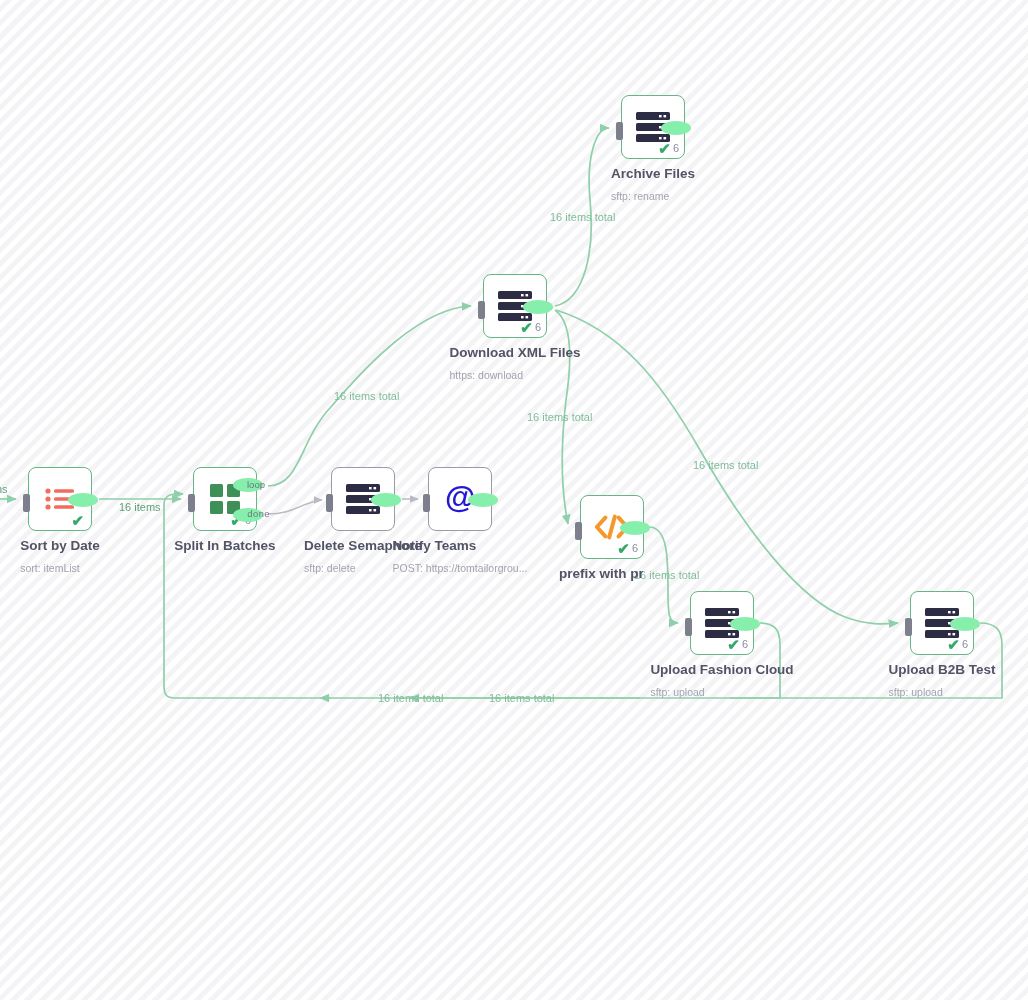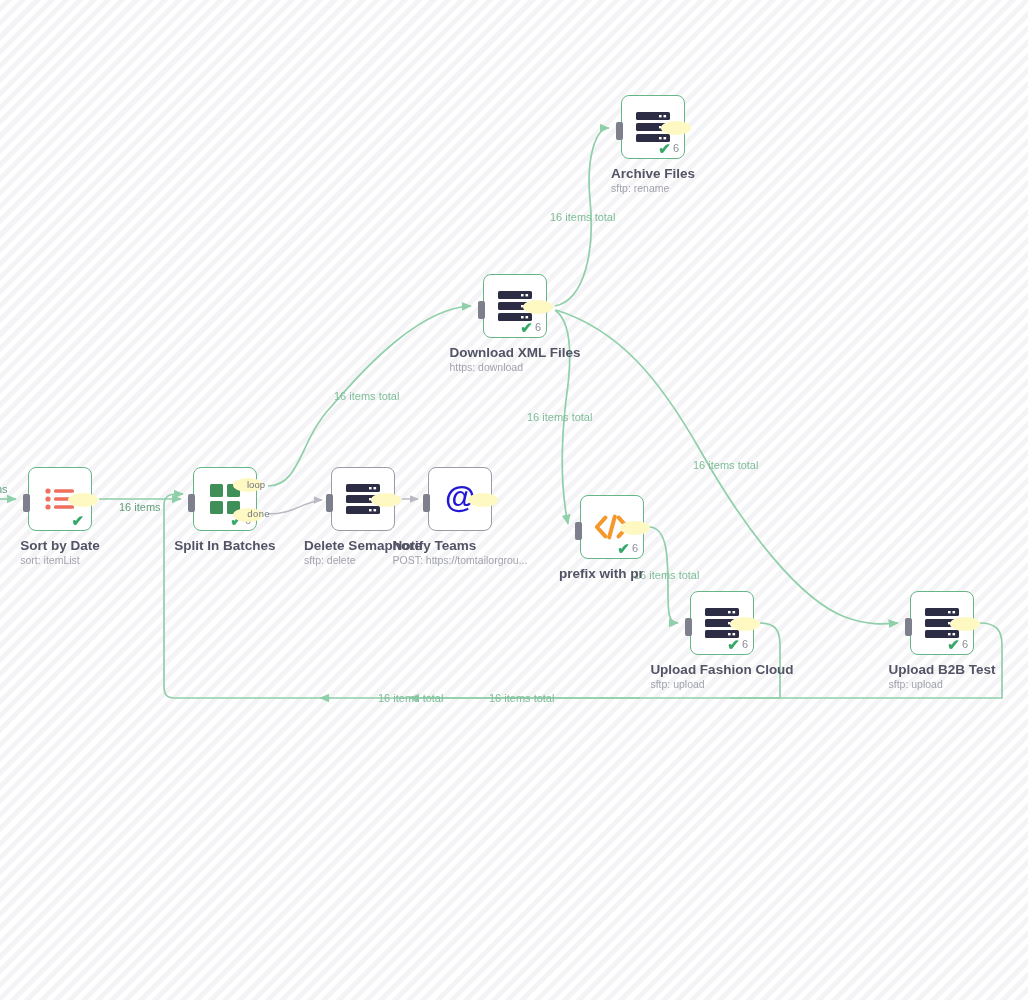--- a/index.html
+++ b/index.html
@@ -94,21 +94,21 @@
   .node-title {
     font-size: 13.5px;
     font-weight: bold;
     color: #525466;
     line-height: 15px;
   }
   .node-sub {
     font-size: 10.5px;
     color: #a1a3ae;
     line-height: 14px;
-    margin-top: 0px;
+    margin-top: 8px;
   }
   .node-label.clipped {
     overflow: hidden;
     width: 84px;
     text-align: left;
     left: 0;
     transform: none;
   }
 
   
@@ -122,21 +122,21 @@
     border-radius: 2px;
     z-index: 6;
   }
   .port-out {
     position: absolute;
     right: -7px;
     top: 25px;
     width: 30px;
     height: 14px;
     border-radius: 50%;
-    background: #fef9c3;
+    background: #86efac;
     z-index: 6;
   }
   .port-out.p1 { top: 10px; }
   .port-out.p2 { top: 40px; font-family: Liberation Mono, monospace; }
   .port-name {
     position: absolute;
     font-size: 9.5px;
     color: #6f7280;
     left: 14px;
     top: 1px;

